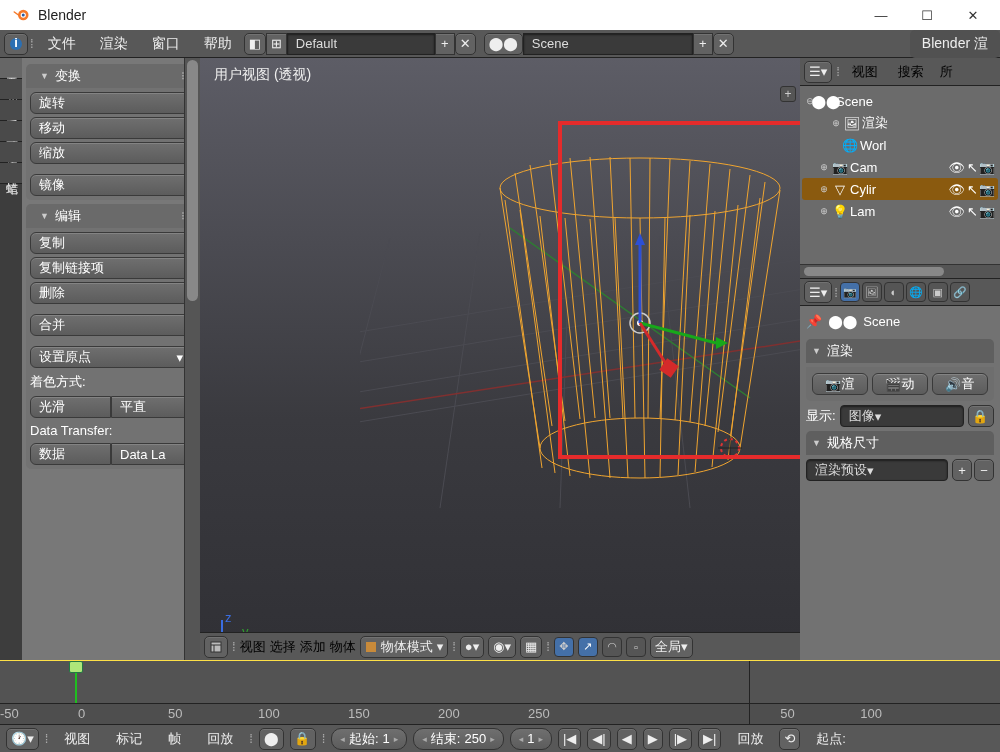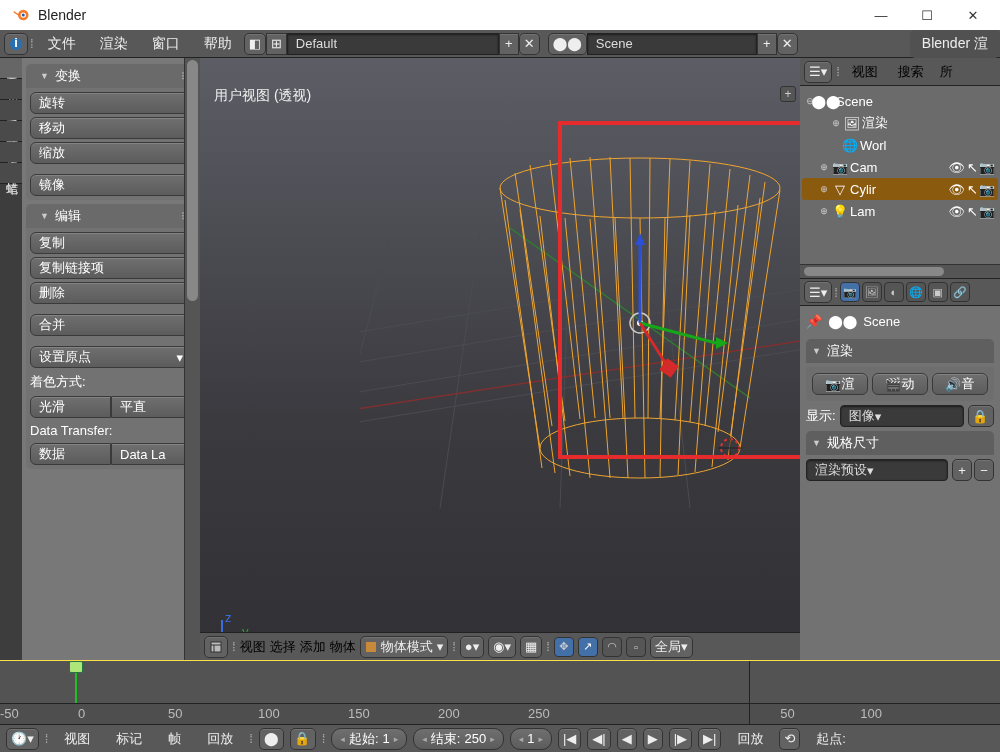--- a/index.html
+++ b/index.html
@@ -25,21 +25,21 @@
 .section-body { background:#727272; padding:4px; display:flex; flex-direction:column; gap:3px; border-radius:0 0 5px 5px; margin-bottom:4px; }
 .btn { background:linear-gradient(#6f6f6f,#5c5c5c); border:1px solid #3a3a3a; border-radius:6px; color:#fff; height:22px; display:flex; align-items:center; padding:0 8px; box-shadow:0 1px 0 rgba(255,255,255,.15) inset; font-size:13px; }
 .row2 { display:flex; gap:0; }
 .row2 .btn { flex:1; border-radius:0; }
 .row2 .btn:first-child { border-radius:6px 0 0 6px; }
 .row2 .btn:last-child { border-radius:0 6px 6px 0; }
 .lbl { color:#fff; font-size:13px; padding:2px 0; }
 .vscroll { position:absolute; right:0; top:0; bottom:0; width:16px; background:#555; border-left:1px solid #333; }
 .vscroll .thumb { position:absolute; left:2px; right:2px; top:2px; height:40%; background:#888; border-radius:6px; }
 .viewport { flex:1; position:relative; background:linear-gradient(#5d5d66 0%,#3a3a3f 60%,#303035 100%); overflow:hidden; }
-.vp-label { position:absolute; top:8px; left:14px; color:#eee; font-size:14px;margin-top:21px; }
+.vp-label { position:absolute; top:8px; left:14px; color:#eee; font-size:14px; }
 .obj-label { position:absolute; bottom:14px; left:70px; color:#eee; font-size:14px; }
 .redbox { position:absolute; left:358px; top:63px; width:340px; height:338px; border:4px solid #e52b2b; pointer-events:none; }
 .axis-widget { position:absolute; left:14px; bottom:10px; width:36px; height:36px; }
 svg.cylsvg { position:absolute; left:160px; top:20px; width:440px; height:430px; }
 .vp-hdr { position:absolute; bottom:0; left:0; right:0; height:28px; background:#585858; border-top:1px solid #222; display:flex; align-items:center; gap:4px; padding:0 4px; }
 .addbtn { position:absolute; right:4px; top:28px; width:16px; height:16px; background:#555; border:1px solid #333; border-radius:3px; color:#ccc; display:flex; align-items:center; justify-content:center; font-size:12px; }
 .rightcol { width:200px; background:#666; display:flex; flex-direction:column; }
 .outliner-hdr { height:28px; background:#585858; display:flex; align-items:center; gap:4px; padding:0 4px; border-bottom:1px solid #222; }
 .outliner { background:#6b6b6b; flex:0 0 auto; height:192px; overflow:hidden; position:relative; }
 .tree { padding:4px 2px; color:#fff; font-size:12px; }
@@ -95,21 +95,21 @@
         <text x="7" y="10" text-anchor="middle" fill="#fff" font-size="9" font-weight="bold">i</text>
       </svg>
     </div>
   <span style="color:#aaa;margin:0 2px">⁞</span>
   <div class="mitem">文件</div>
   <div class="mitem">渲染</div>
   <div class="mitem">窗口</div>
   <div class="mitem">帮助</div>
   <div class="ibtn sm">◧</div>
   <div class="ibtn sm" style="border-radius:0">⊞</div>
-  <div class="infld" style="width:212px;border-radius:0">Default</div>
+  <div class="infld" style="width:148px;border-radius:0">Default</div>
   <div class="ibtn sm" style="border-radius:0">+</div>
   <div class="ibtn sm">✕</div>
   <div style="width:8px"></div>
   <div class="ibtn sm">⬤⬤</div>
   <div class="infld" style="width:170px;border-radius:0">Scene</div>
   <div class="ibtn sm" style="border-radius:0">+</div>
   <div class="ibtn sm">✕</div>
   <div style="flex:1"></div>
   <div class="mitem" style="background:#515151;border-radius:5px;margin-right:-4px">Blender 渲</div>
 </div>

